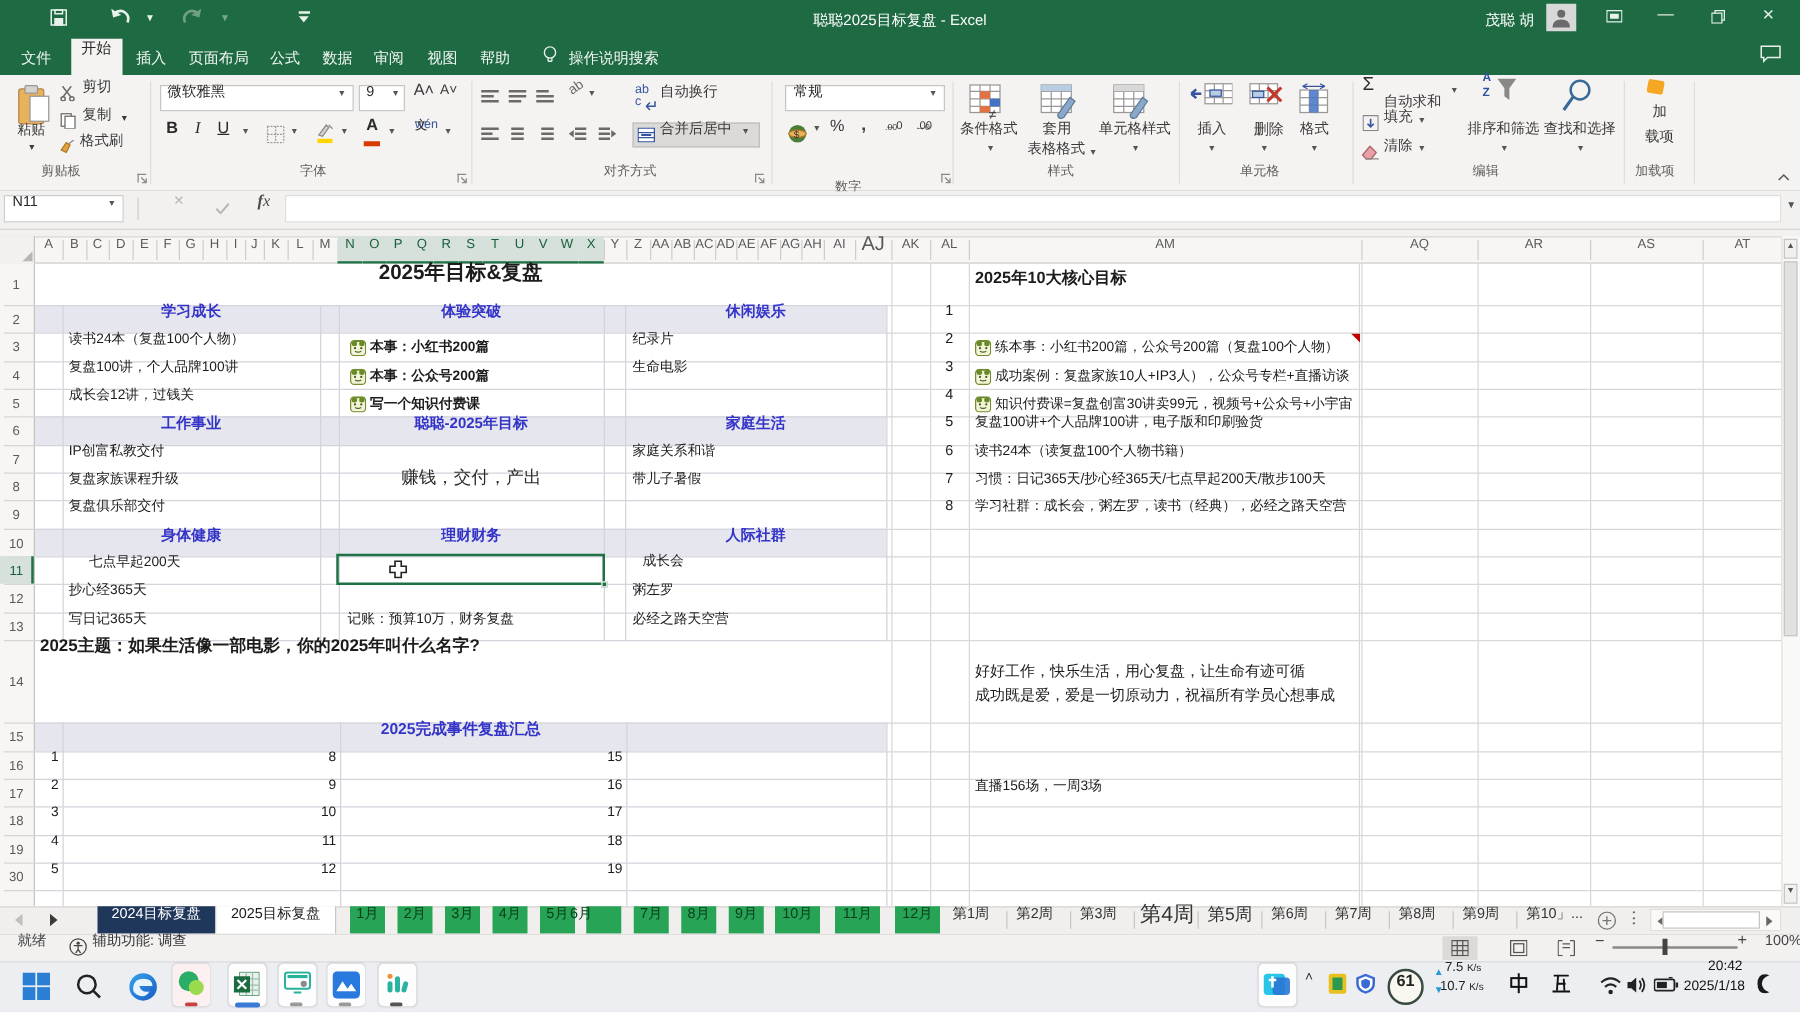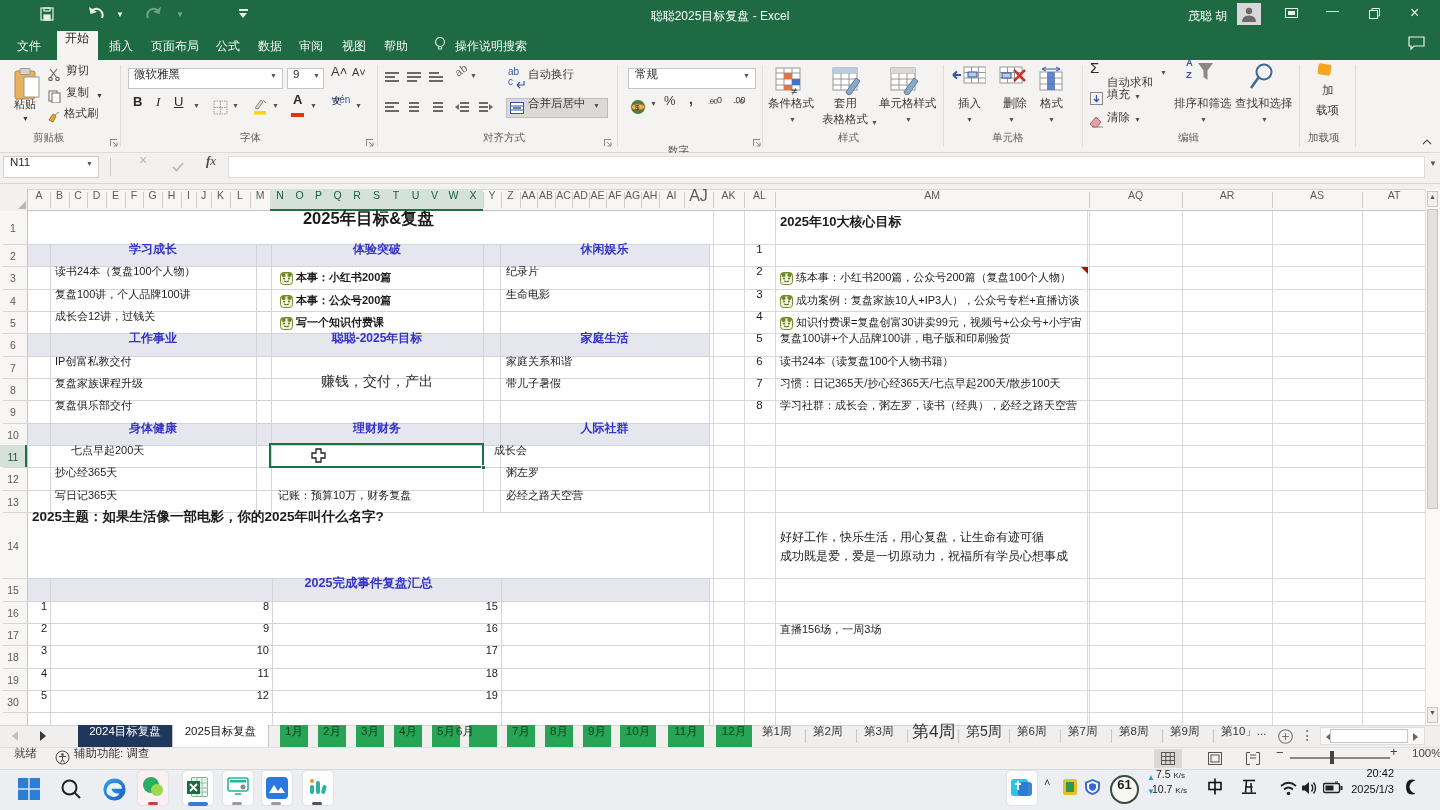--- a/index.html
+++ b/index.html
@@ -598,21 +598,21 @@
       <circle cx="4" cy="6.5" r="0.9" fill="#4a5a20"></circle>
       <circle cx="9" cy="6.5" r="0.9" fill="#4a5a20"></circle>
       <path d="M4 9 Q6.5 10.5 9 9" stroke="#4a5a20" fill="none"></path>
     </svg><span style="position:relative;top:-2px">写一个知识付费课</span></div>
 <div class="t" style="left:278px;top:495px;">记账：预算10万，财务复盘</div>
 <div class="t ctr" style="left:271px;top:381px;width:212px;font-size:14px;color:#2a2a2a">赚钱，交付，产出</div>
 <div class="t" style="left:506px;top:271px;">纪录片</div>
 <div class="t" style="left:506px;top:294px;">生命电影</div>
 <div class="t" style="left:506px;top:361px;">家庭关系和谐</div>
 <div class="t" style="left:506px;top:383px;">带儿子暑假</div>
-<div class="t" style="left:494px;top:450px;">成长会</div>
+<div class="t" style="left:514px;top:450px;font-family:Liberation Mono, monospace;">成长会</div>
 <div class="t" style="left:506px;top:472px;">粥左罗</div>
 <div class="t" style="left:506px;top:495px;">必经之路天空营</div>
 <div class="t b" style="left:32px;top:516px;font-size:13.5px">2025主题：如果生活像一部电影，你的2025年叫什么名字?</div>
 <div class="t" style="left:28px;top:606px;width:19px;text-align:right">1</div>
 <div class="t" style="left:250px;top:606px;width:19px;text-align:right">8</div>
 <div class="t" style="left:477px;top:606px;width:21px;text-align:right">15</div>
 <div class="t" style="left:28px;top:628px;width:19px;text-align:right">2</div>
 <div class="t" style="left:250px;top:628px;width:19px;text-align:right">9</div>
 <div class="t" style="left:477px;top:628px;width:21px;text-align:right">16</div>
 <div class="t" style="left:28px;top:650px;width:19px;text-align:right">3</div>
@@ -877,15 +877,15 @@
     <path d="M1 5.5 H4 L8 2 V14 L4 10.5 H1 Z" fill="#222"></path>
     <path d="M10.5 4.5 Q13 8 10.5 11.5 M12.5 2.5 Q16.5 8 12.5 13.5" stroke="#222" fill="none" stroke-width="1.4"></path>
   </svg>
 <svg class="ab" style="left:1323px;top:781px" width="20" height="13" viewBox="0 0 20 13">
     <rect x="0.5" y="2.5" width="16" height="9" rx="1.5" fill="none" stroke="#222" stroke-width="1.4"></rect>
     <rect x="17.5" y="5" width="2" height="4" fill="#222"></rect>
     <rect x="2.5" y="4.5" width="8" height="5" fill="#222"></rect>
     <path d="M12 1 L15 1" stroke="#222"></path>
   </svg>
 <div class="t" style="left:1356px;top:773px;width:38px;text-align:right;font-size:11px;color:#111">20:42</div>
-<div class="t" style="left:1347px;top:789px;width:47px;text-align:right;font-size:11px;color:#111">2025/1/3</div>
+<div class="t" style="left:1347px;top:789px;width:47px;text-align:right;font-size:11px;color:#111">2025/1/18</div>
 <svg class="ab" style="left:1405px;top:779px" width="14" height="16" viewBox="0 0 14 16">
     <path d="M10.5 1.2 Q4.5 3.5 4.5 8 Q4.5 12.5 10.5 14.8 Q8.8 15.6 7 15.6 Q1 15.6 1 8 Q1 0.4 7 0.4 Q8.8 0.4 10.5 1.2 Z" fill="#1a1a1a"></path>
   </svg>
 </body></html>

